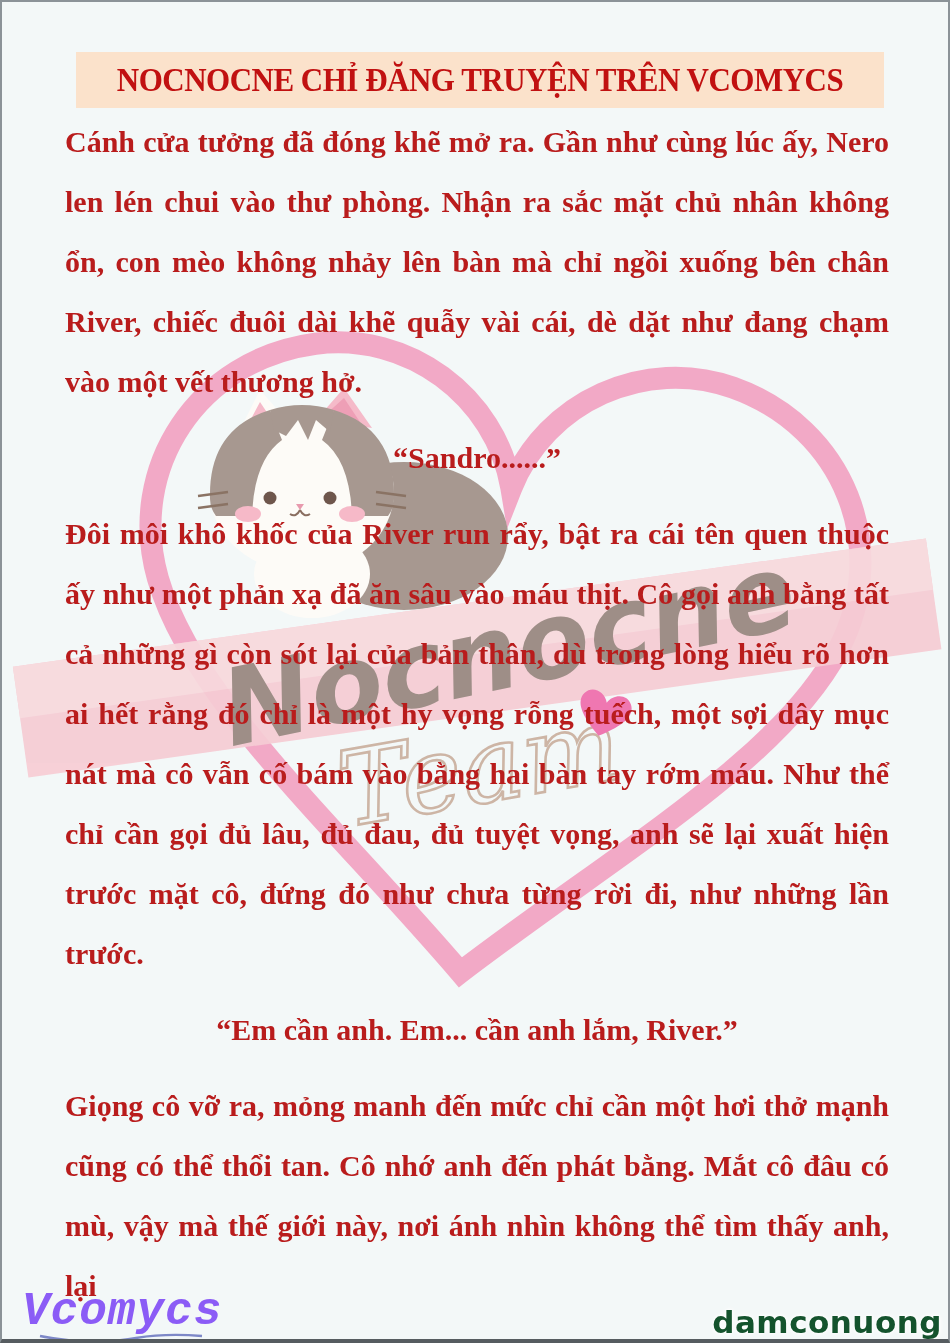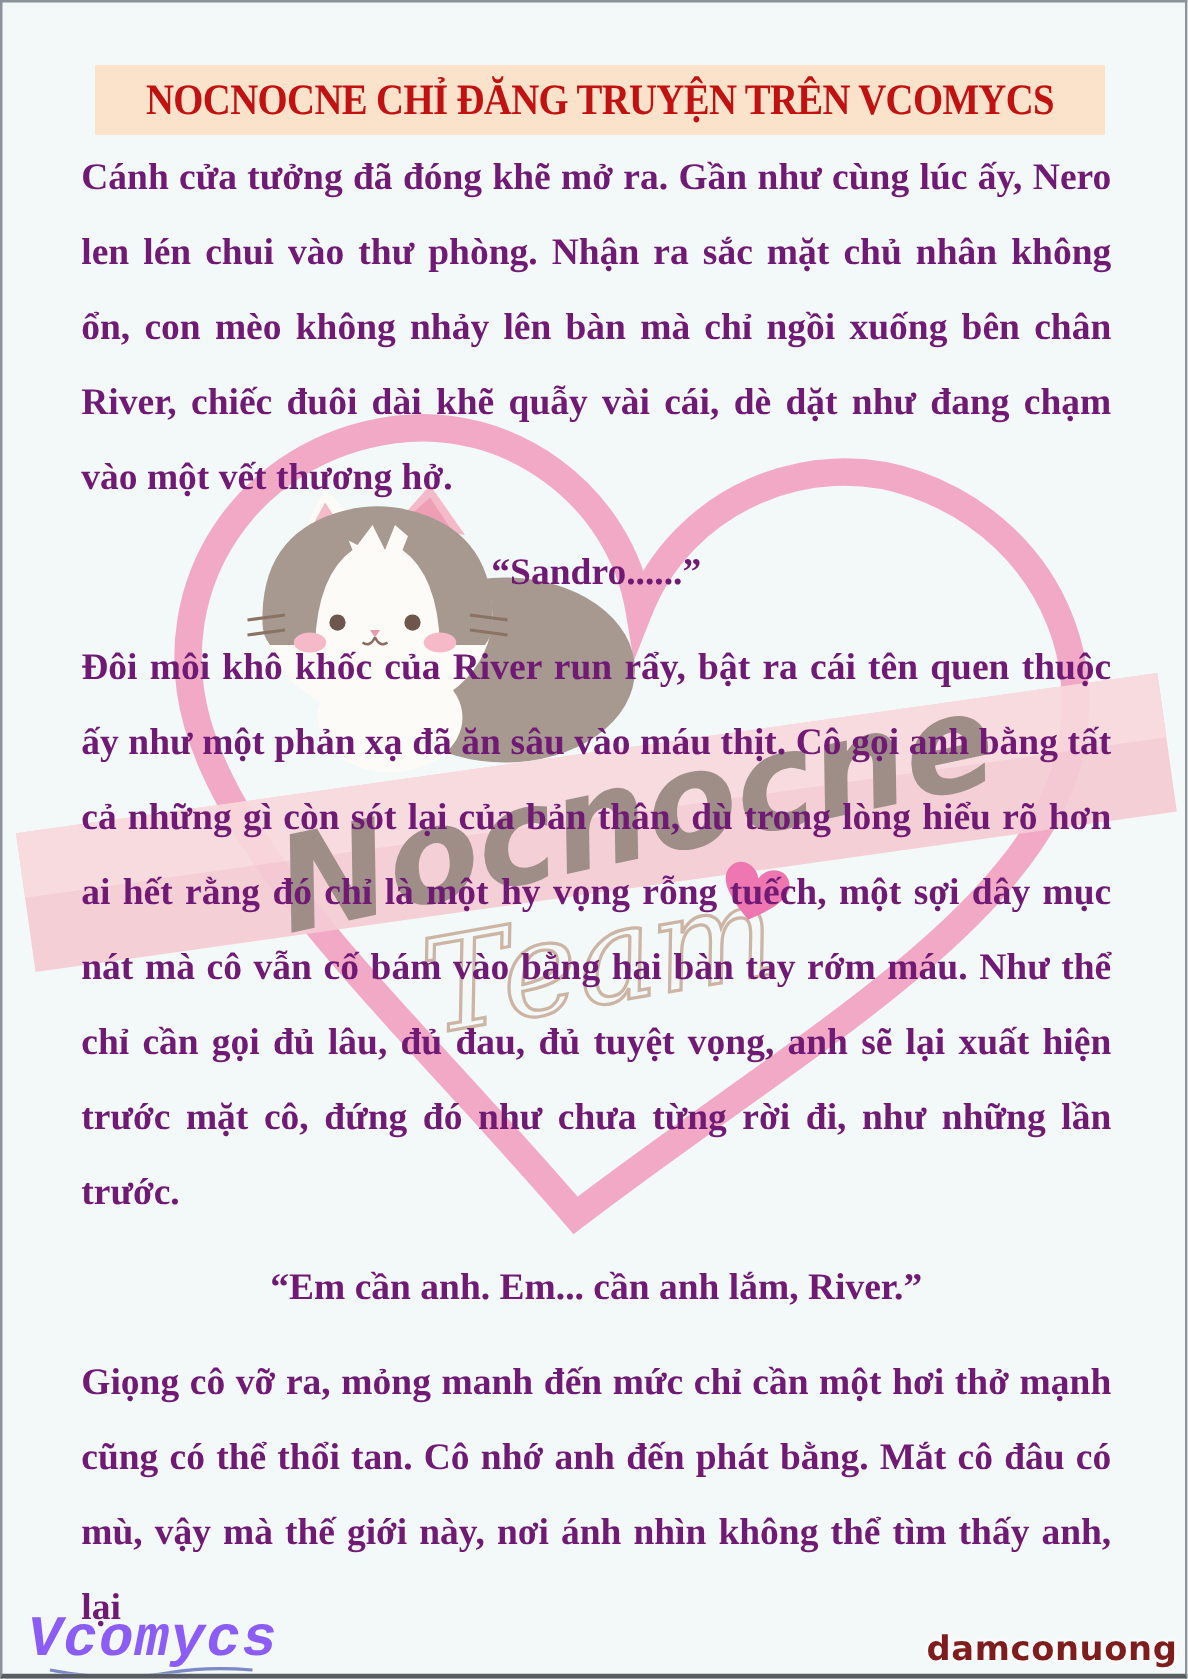--- a/index.html
+++ b/index.html
@@ -23,40 +23,40 @@
     font-weight:700;font-size:31px;line-height:50px;
     letter-spacing:-0.5px;
     text-align:center;white-space:nowrap;
     z-index:3;
     font-family:"Liberation Serif", serif;
     transform:scaleY(1.12);transform-origin:center;
   }
   
   .content{
     position:absolute;left:63px;top:110px;width:824px;z-index:2;
-    color:#701a75;
+    color:#b91c1c;
   }
   .content p{
     margin:0 0 16px 0;
     font-size:30px;line-height:60px;font-weight:700;
     text-align:justify;
   }
   .content p.dialog{text-align:center;}
   
   .vcomycs-logo{
     position:absolute;left:20px;top:1284px;z-index:3;
     font-family:Liberation Mono, monospace;
     font-style:italic;font-weight:700;
     font-size:46px;color:#8b5cf6;letter-spacing:1px;
   }
   .logo-flourish{position:absolute;left:34px;top:1328px;z-index:3;}
   .credit{
     position:absolute;right:6px;top:1302px;z-index:3;
     font-family:"DejaVu Sans", sans-serif;
-    font-weight:700;font-size:27px;color:#7f1d1d;
+    font-weight:700;font-size:31px;color:#14532d;
     text-shadow:0 0 2px #ffffff,0 0 4px #ffffff,0 0 6px #ffffff;
     letter-spacing:0.5px;
   }
 </style>
 </head>
 <body>
 
 <div class="page">
 
   <svg class="watermark-svg" width="950" height="1343" viewBox="0 0 950 1343">

